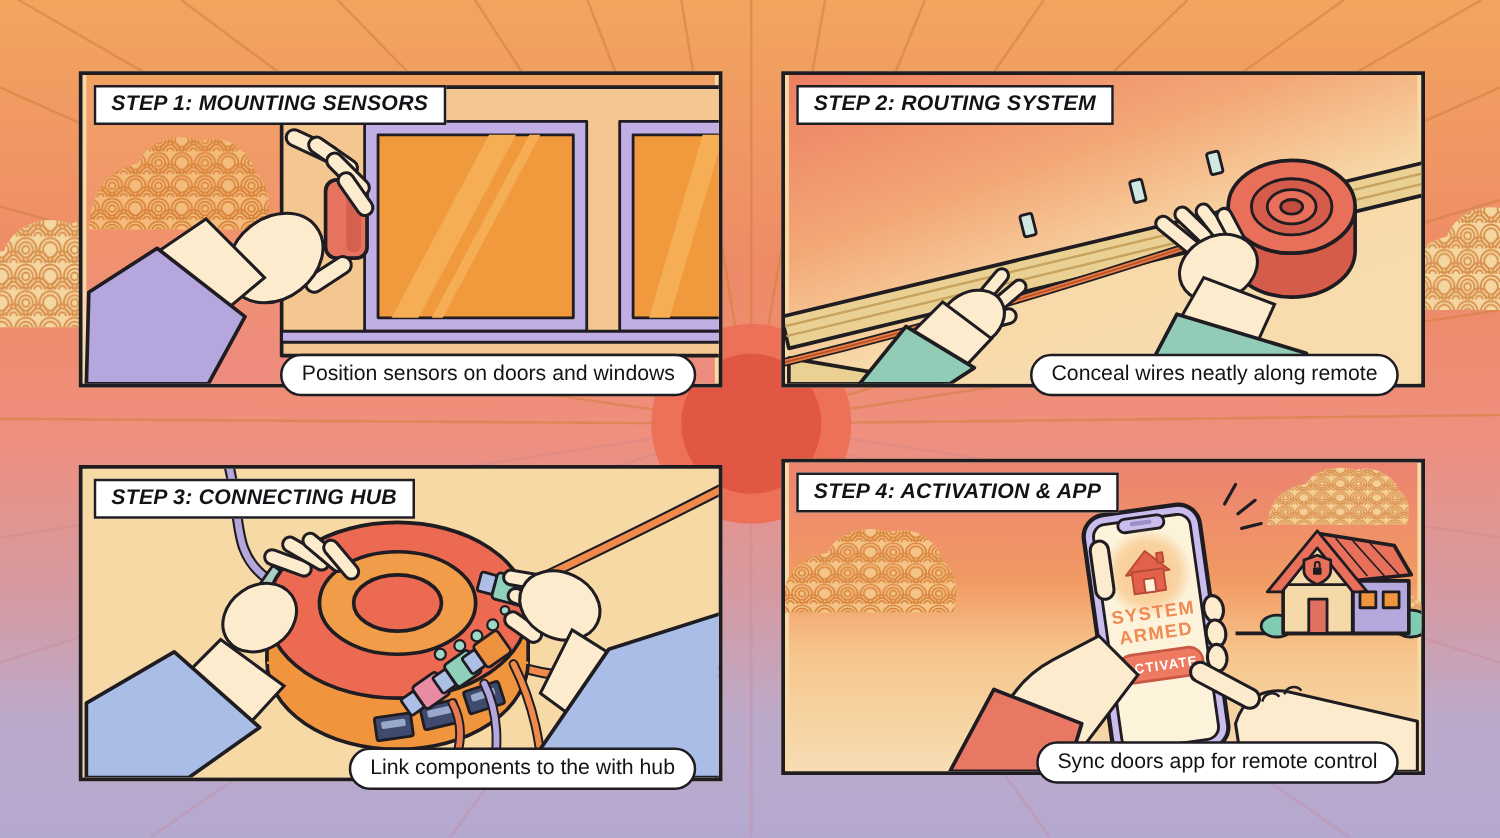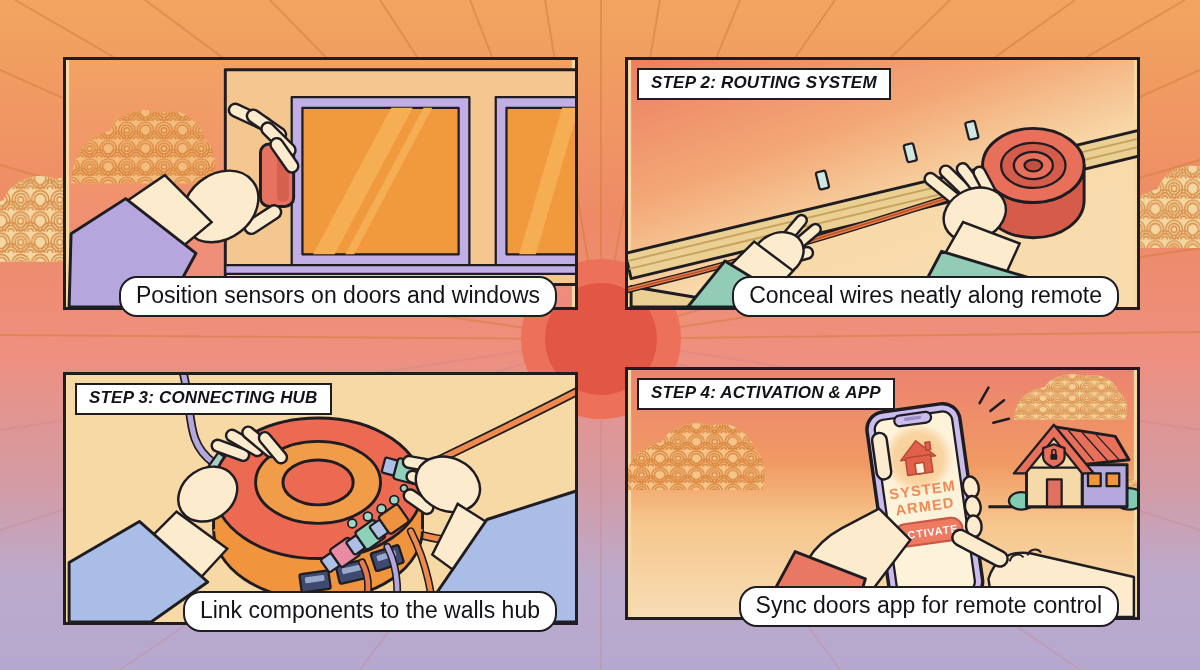--- a/index.html
+++ b/index.html
@@ -12,21 +12,21 @@
   .panel-1{left:63px;top:57px;}
   .panel-2{left:625px;top:57px;}
   .panel-3{left:63px;top:372px;}
   .panel-4{left:625px;top:367px;}
   .step-box{position:absolute;top:8px;left:9px;background:#ffffff;
             border:2.5px solid #1f1c22;padding:3px 12px 5px;z-index:4;
             font-style:italic;font-weight:700;font-size:17px;color:#141217;
             letter-spacing:.2px;white-space:nowrap;}
   .caption-pill{position:absolute;bottom:-10px;right:18px;background:#ffffff;
             border:2.5px solid #1f1c22;border-radius:18px;padding:4px 15px 6px;
-            z-index:5;font-size:23px;font-weight:500;color:#141217;
+            z-index:5;font-size:17px;font-weight:500;color:#141217;
             white-space:nowrap;}
   
   .o{stroke:#1f1c22;stroke-width:3;stroke-linejoin:round;stroke-linecap:round;}
   .o2{stroke:#1f1c22;stroke-width:2.3;stroke-linejoin:round;stroke-linecap:round;}
   .fin{fill:#fceccd;stroke:#1f1c22;stroke-width:2.5;}
   text.app-status{font-family:"Liberation Sans",sans-serif;font-weight:700;
             letter-spacing:1.2px;fill:#ef8a52;font-size:15px;}
   text.app-btn{font-family:"Liberation Sans",sans-serif;font-weight:700;
             letter-spacing:1px;fill:#ffffff;font-size:11px;}
 </style>
@@ -176,20 +176,23 @@
         <rect x="-6.5" y="0" width="13" height="46" rx="6.5" class="fin" transform="translate(221,80) rotate(125)"></rect>
         <rect x="-6.5" y="0" width="13" height="44" rx="6.5" class="fin" transform="translate(230,97) rotate(135)"></rect>
         <rect x="-6.5" y="0" width="13" height="40" rx="6.5" class="fin" transform="translate(232,114) rotate(145)"></rect>
         <rect x="-7" y="0" width="14" height="42" rx="7" class="fin" transform="translate(216,152) rotate(57)"></rect>
 
         <ellipse cx="155" cy="150" rx="42" ry="33" class="fin" transform="rotate(-38 155 150)"></ellipse>
         <path d="M48,152 L98,118 L146,166 L96,208 Z" class="fin"></path>
         <polygon points="0,253 2,178 58,142 130,198 100,253" fill="#b6a6de" class="o"></polygon>
       </g>
     </svg>
+    <div class="step-box">
+      <span>STEP 1: MOUNTING SENSORS</span>
+    </div>
     <div class="caption-pill">
       <span>Position sensors on doors and windows</span>
     </div>
   </div>
 
   <div class="panel panel-2">
     <svg class="art" viewBox="0 0 515 253">
       <defs>
         <linearGradient id="p2wall" x1="0" y1="0" x2="0.62" y2="0.85">
           <stop offset="0" stop-color="#ec7e62"></stop>
@@ -346,21 +349,21 @@
         <rect x="-6.5" y="0" width="13" height="34" rx="6.5" class="fin" transform="translate(344,120) rotate(-55)"></rect>
         <ellipse cx="388" cy="112" rx="34" ry="27" class="fin" transform="rotate(25 388 112)"></ellipse>
         <path d="M398,132 L452,166 L424,222 L372,184 Z" class="fin"></path>
         <polygon points="428,148 522,118 522,253 356,253" fill="#aabde6" class="o"></polygon>
       </g>
     </svg>
     <div class="step-box">
       <span>STEP 3: CONNECTING HUB</span>
     </div>
     <div class="caption-pill">
-      <span>Link components to the walls hub</span>
+      <span>Link components to the with hub</span>
     </div>
   </div>
 
   <div class="panel panel-4">
     <svg class="art" viewBox="0 0 515 253">
       <defs>
         <linearGradient id="p4sky" x1="0" y1="0" x2="0" y2="1">
           <stop offset="0" stop-color="#ec8370"></stop>
           <stop offset="0.38" stop-color="#f19a63"></stop>
           <stop offset="0.62" stop-color="#f6c68c"></stop>

